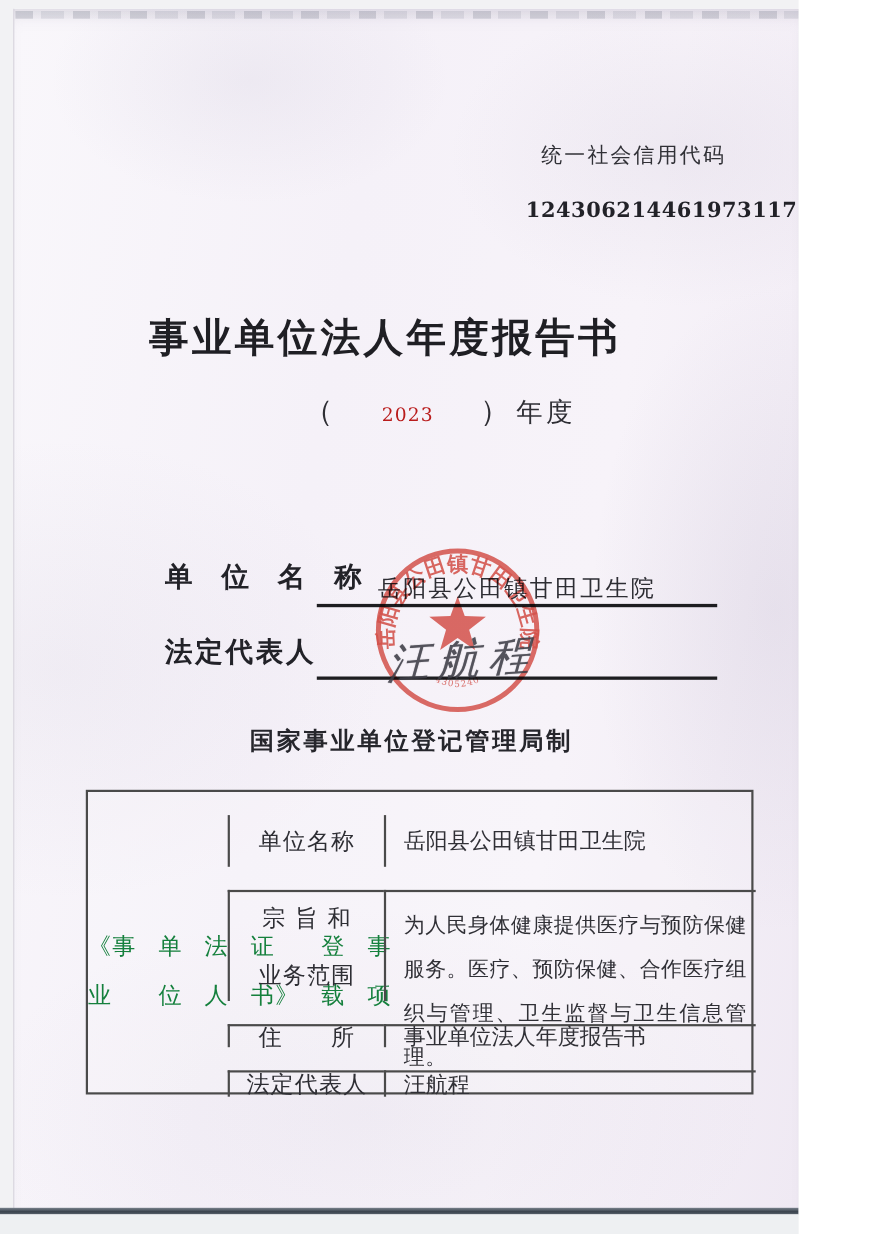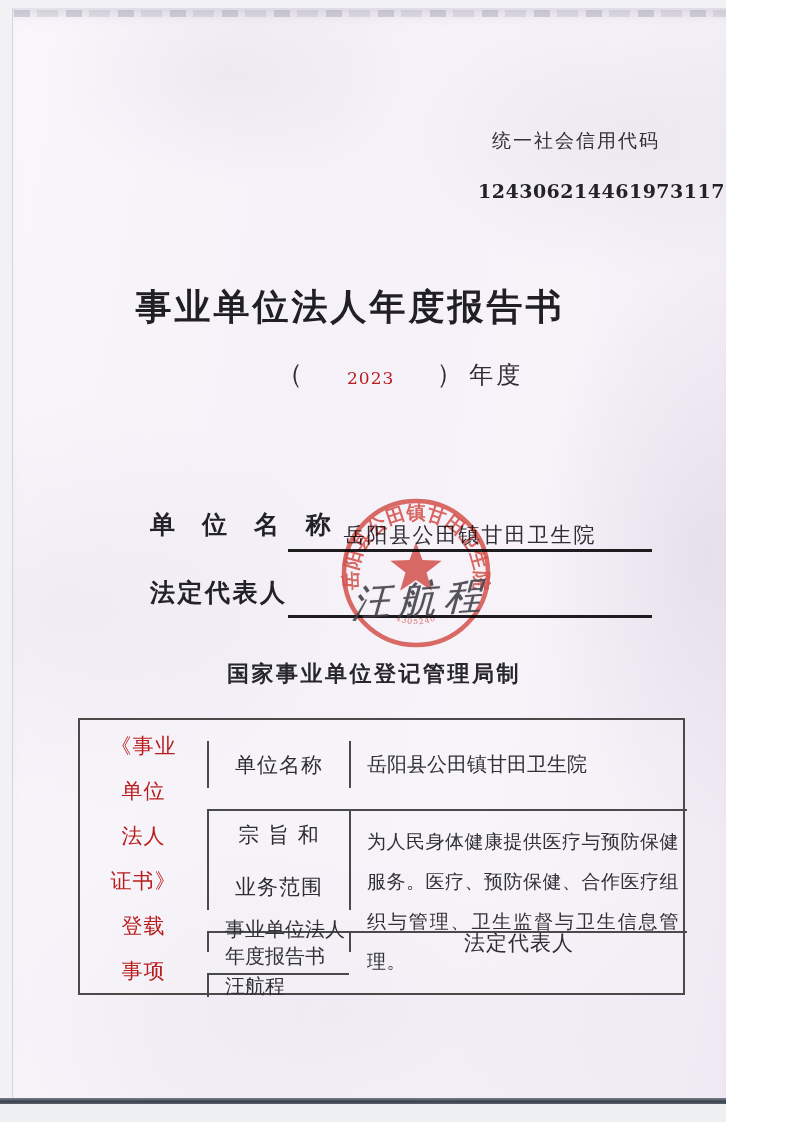--- a/index.html
+++ b/index.html
@@ -47,21 +47,21 @@
     position:absolute;left:0;top:283px;width:100%;text-align:center;
     transform:translateX(-13px);
     font-family:var(--sans);font-weight:bold;font-size:36px;letter-spacing:3px;color:#1f1f24;
   }
   .year-line{position:absolute;left:276px;top:356px;display:flex;align-items:flex-start;font-size:26px;color:#2e2e34;}
   .year-open{font-size:27px;}
   .year-value{font-size:17px;color:#b91c1c;margin:12px 0 0 44px;letter-spacing:1px;}
   .year-close{margin-left:42px;font-size:27px;}
   .year-suffix{font-size:24px;margin:3px 0 0 6px;letter-spacing:3px;font-family:Liberation Mono, monospace;}
 
-  .field-label{position:absolute;font-family:Liberation Sans, sans-serif;font-weight:bold;color:#222228;}
+  .field-label{position:absolute;font-family:Liberation Serif, serif;font-weight:bold;color:#222228;}
   .unit-label{left:150px;top:508px;font-size:25px;letter-spacing:10px;}
   .rep-label{left:150px;top:576px;font-size:25px;letter-spacing:2.5px;}
   .field-line{position:absolute;height:2.5px;background:#1d1d20;left:288px;width:364px;}
   .line-1{top:549px;}
   .line-2{top:615px;}
   .unit-value{
     position:absolute;left:300px;top:521px;width:340px;text-align:center;
     font-size:21px;letter-spacing:2px;color:#2d2d33;
   }
   .signature{
@@ -81,22 +81,22 @@
 
   .cert-table{
     position:absolute;left:78px;top:718px;width:607px;height:277px;
     display:grid;grid-template-columns:127px 142px 338px;grid-template-rows:68px 122px 42px 45px;
     border:2px solid var(--line);box-sizing:border-box;background:rgba(255,255,255,.18);
   }
   .cell{box-sizing:border-box;display:flex;align-items:center;justify-content:center;}
   .bl{border-left:2px solid var(--line);margin-top:21px;}
   .bt{border-top:2px solid var(--line);}
   .left-header{
-    grid-row:1/5;grid-column:1;flex-direction:column;justify-content:flex-start;
-    padding-top:4px;font-size:21px;color:#b91c1c;letter-spacing:1px;
+    grid-row:1/5;grid-column:1;flex-direction:row;justify-content:flex-start;
+    padding-top:4px;font-size:21px;color:#15803d;letter-spacing:1px;gap:20px;
   }
   .left-header span{line-height:45px;height:45px;}
   .label-cell{font-size:21px;color:#2e2e34;letter-spacing:1px;flex-direction:column;}
   .label-cell .lbl-line{line-height:52px;}
   .value-cell{justify-content:flex-start;padding-left:16px;font-size:20px;color:#303036;}
   .value-purpose{
     align-items:flex-start;padding:10px 8px 0 16px;font-size:19px;
     line-height:40px;letter-spacing:.5px;text-align:justify;
   }
 </style>
@@ -159,20 +159,21 @@
 
     <div class="cell label-cell bl">单位名称</div>
     <div class="cell value-cell bl">岳阳县公田镇甘田卫生院</div>
 
     <div class="cell label-cell bl bt">
       <span class="lbl-line">宗 旨 和</span>
       <span class="lbl-line">业务范围</span>
     </div>
     <div class="cell value-cell value-purpose bl bt">为人民身体健康提供医疗与预防保健服务。医疗、预防保健、合作医疗组织与管理、卫生监督与卫生信息管理。</div>
 
+    <div class="cell label-cell bl bt">住　　所</div>
     <div class="cell value-cell bl bt">事业单位法人年度报告书</div>
 
     <div class="cell label-cell bl bt">法定代表人</div>
     <div class="cell value-cell bl bt">汪航程</div>
   </div>
 
   <div class="scan-bottom-edge"></div>
   <div class="scan-bottom-bed"></div>
 </div>
 

